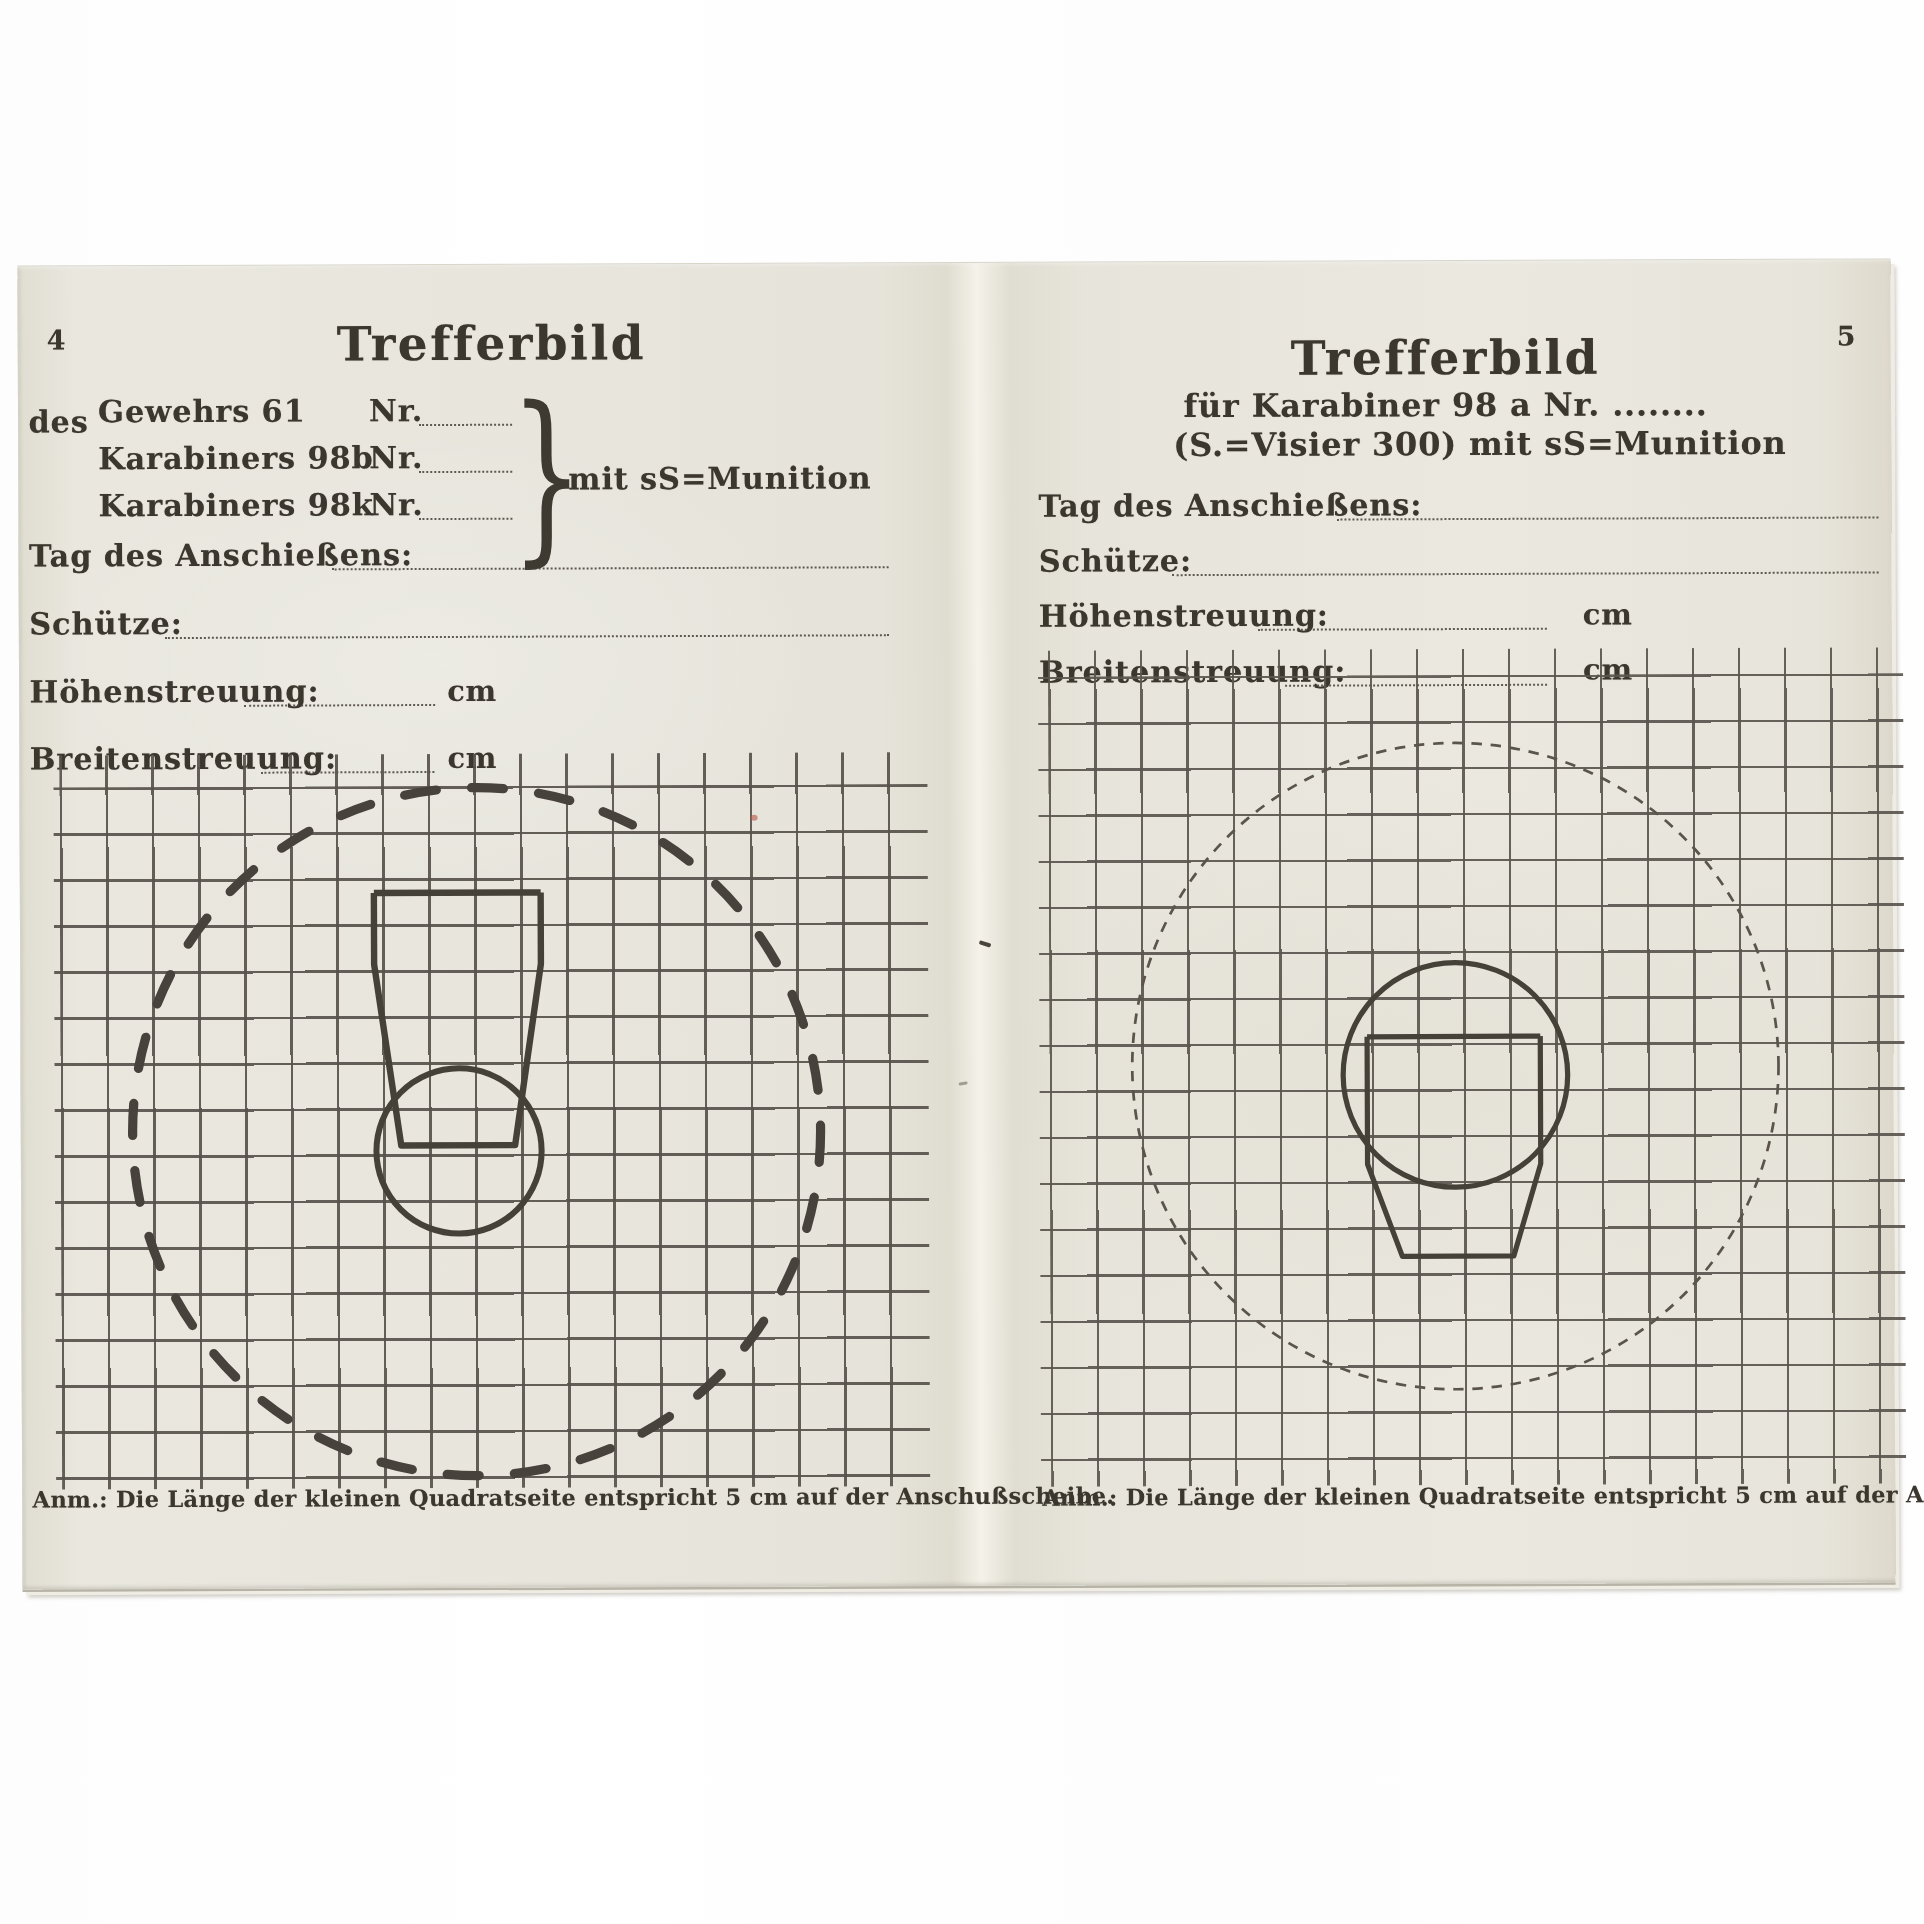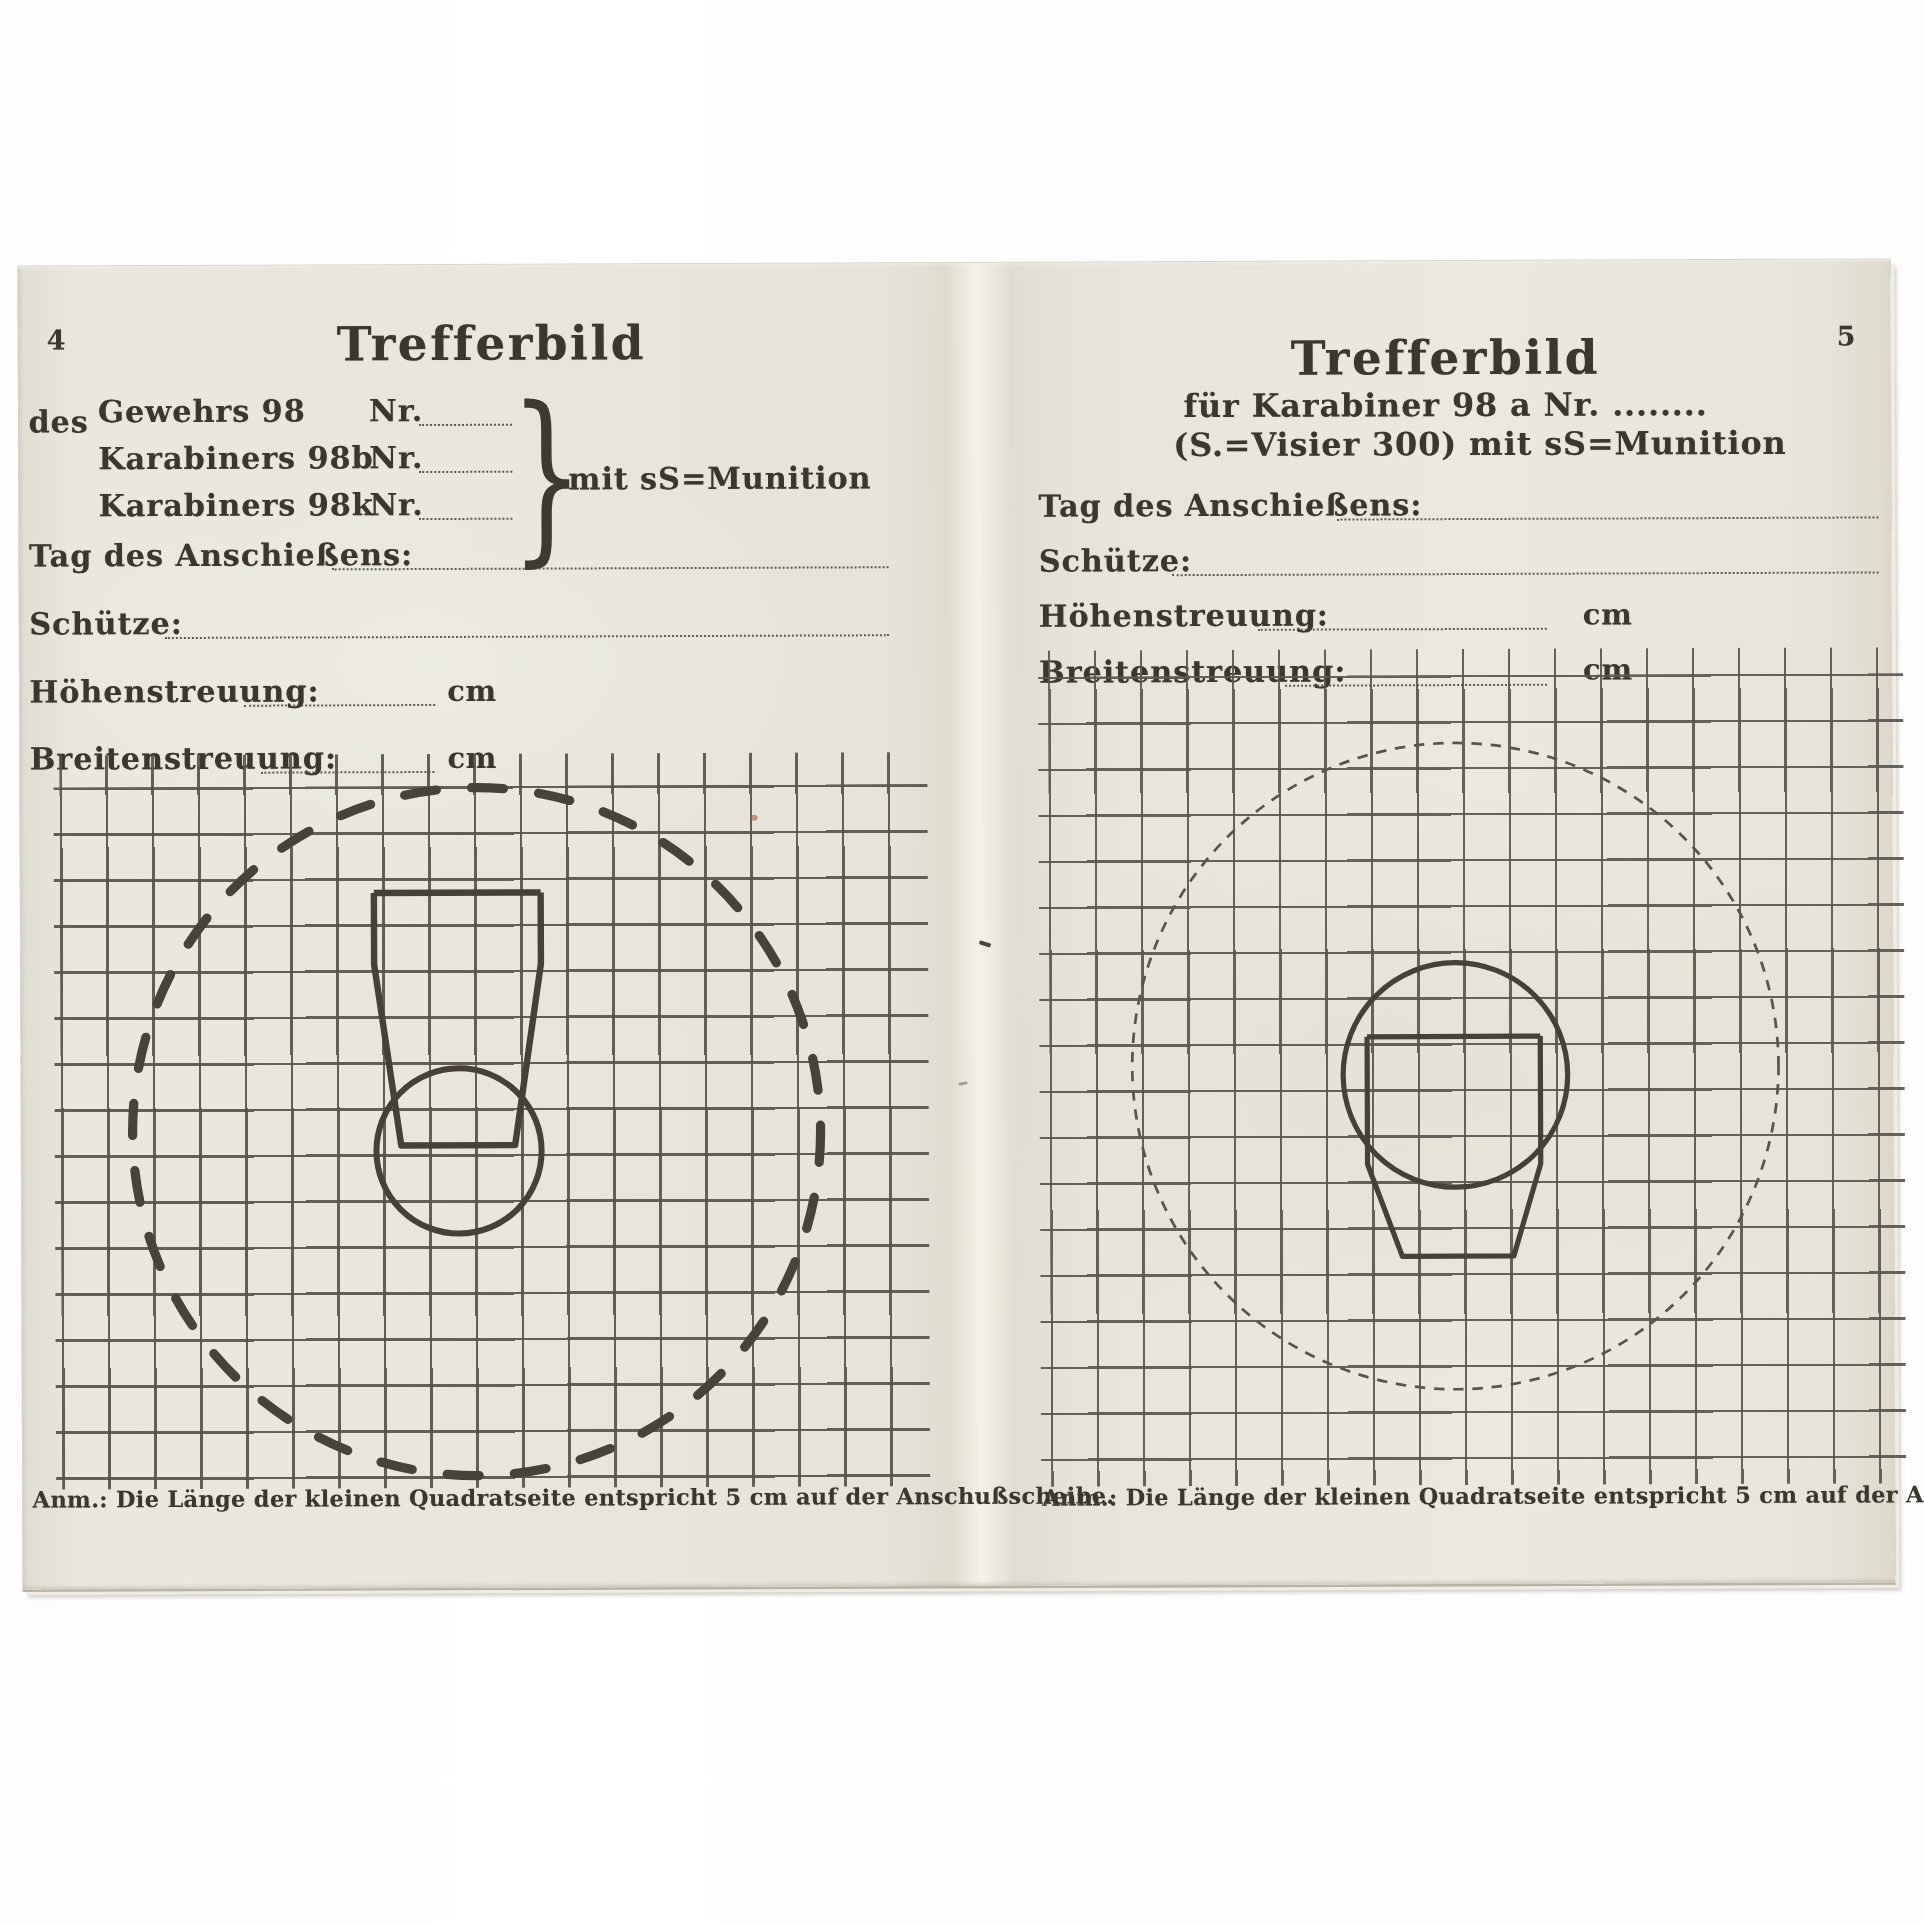--- a/index.html
+++ b/index.html
@@ -38,21 +38,21 @@
 
 <div class="canvas">
   <div class="spread">
 
     <div>
       <div class="txt pgnum" style="left:29px;top:58px;">4</div>
       <div class="txt title" style="left:273px;top:51px;width:401px;">Trefferbild</div>
 
       <div>
         <span class="txt body" style="left:10.4px;top:137px;">des</span>
-        <span class="txt body" style="left:80px;top:127px;">Gewehrs 98</span>
+        <span class="txt body" style="left:80px;top:127px;">Gewehrs 61</span>
         <span class="txt body" style="left:351px;top:127px;">Nr.</span>
         <div class="dotline" style="left:401px;top:127px;width:93px;height:32px;"></div>
 
         <span class="txt body" style="left:80px;top:174px;">Karabiners 98b</span>
         <span class="txt body" style="left:351px;top:174px;">Nr.</span>
         <div class="dotline" style="left:401px;top:174px;width:93px;height:32px;"></div>
 
         <span class="txt body" style="left:80px;top:221px;">Karabiners 98k</span>
         <span class="txt body" style="left:351px;top:221px;">Nr.</span>
         <div class="dotline" style="left:401px;top:221px;width:93px;height:32px;"></div>

